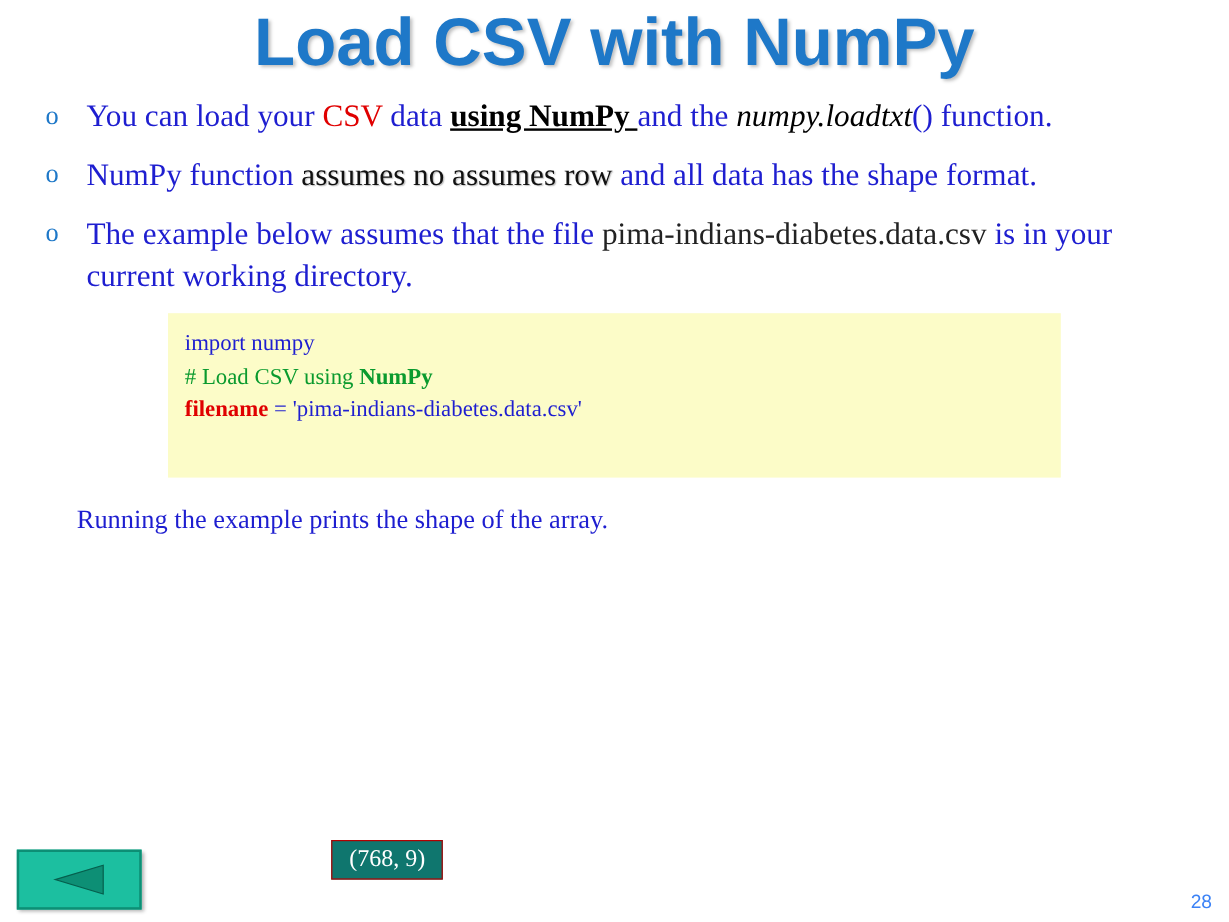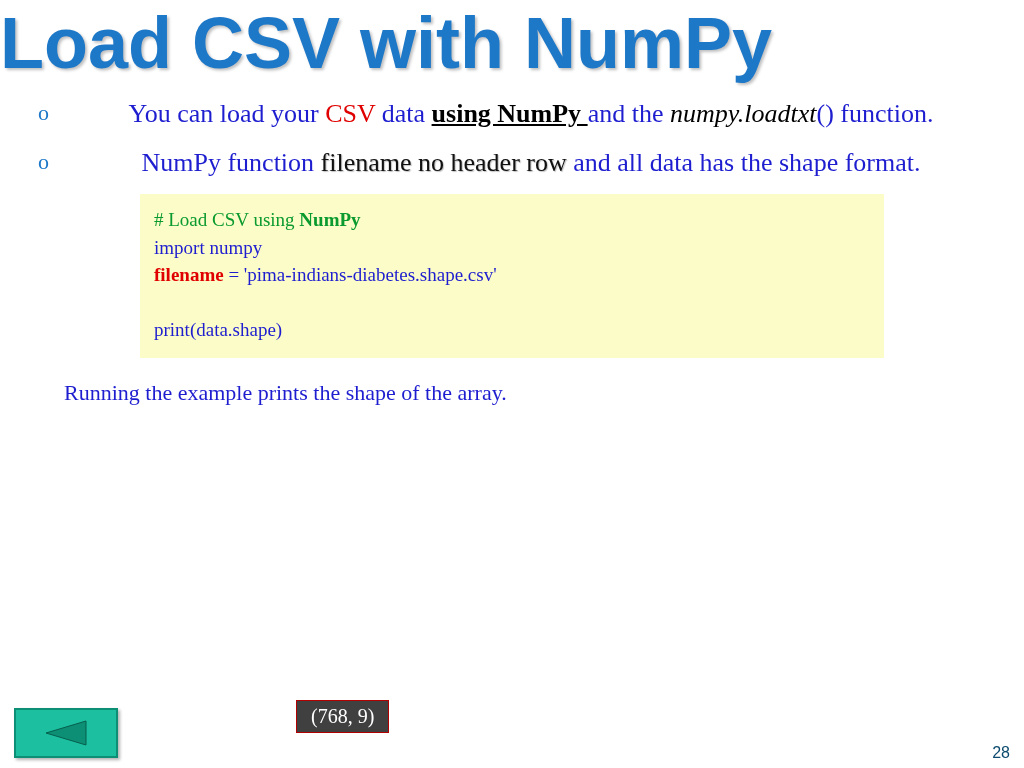--- a/index.html
+++ b/index.html
@@ -6,38 +6,38 @@
   body {
     width: 1024px;
     height: 768px;
     background: #ffffff;
     font-family: 'Times New Roman', Times, serif;
     position: relative;
     overflow: hidden;
   }
   .slide-title {
     font-family: 'Comic Sans MS', cursive, sans-serif;
-    font-size: 72px;
+    font-size: 56px;
     font-weight: bold;
     color: #1e78c8;
+    text-align: center;
     margin-top: 2px;
     text-shadow: 2px 2px 3px rgba(0,0,0,0.25);
   }
   .bullets {
     list-style: none;
     margin: 12px 34px 0 34px;
   }
   .bullets > li {
     position: relative;
     padding-left: 38px;
     font-size: 26px;
     line-height: 1.35;
     color: #1e1ed0;
     margin-bottom: 14px;
-    text-align: center;
   }
   .bullets > li::before {
     content: "o";
     position: absolute;
     left: 4px;
     top: 2px;
     color: #1e78c8;
     font-size: 22px;
     font-family: 'Times New Roman', serif;
   }
@@ -60,23 +60,23 @@
   .code-box .green-bold { color: #0a9a2e; font-weight: bold; }
   .code-box .red { color: #e00000; font-weight: bold; }
   .code-box .blk-bold { color: #000; font-weight: bold; }
   .caption {
     margin: 22px 0 0 64px;
     font-size: 22px;
     color: #1e1ed0;
   }
   .output-box {
     position: absolute;
-    left: 296px;
+    left: 276px;
     top: 700px;
-    background: #404040;
+    background: #0f766e;
     color: #ffffff;
     padding: 4px 14px;
     font-size: 20px;
     border: 1px solid #b00000;
   }
   .nav-btn {
     position: absolute;
     left: 14px;
     bottom: 10px;
     width: 104px;
@@ -87,45 +87,47 @@
     display: flex;
     align-items: center;
     justify-content: center;
   }
   .nav-btn svg { display: block; }
   .page-num {
     position: absolute;
     right: 14px;
     bottom: 6px;
     font-size: 16px;
-    color: #0c4a6e;
+    color: #3b82f6;
     font-family: Arial, sans-serif;
     margin-top: 37px;
   }
 </style>
 </head>
 <body>
 
 <div class="slide-title">Load CSV with NumPy</div>
 
 <ul class="bullets">
   <li>
     <span>You can load your </span><span class="red-txt">CSV</span><span> data </span><span class="uline black-txt">using NumPy </span><span>and the </span><span class="italic-code black-txt">numpy.loadtxt</span><span>()</span><span> function.</span>
   </li>
   <li>
-    <span>NumPy function </span><span class="shadow-phrase">filename no header row</span><span> and all data has the shape format.</span>
+    <span>NumPy function </span><span class="shadow-phrase">assumes no assumes row</span><span> and all data has the shape format.</span>
+  </li>
+  <li>
+    <span>The example below assumes that the file </span><span class="dark-txt">pima-indians-diabetes.data.csv</span><span> is in your current working directory.</span>
   </li>
 </ul>
 
 <div class="code-box">
+  <div>import numpy</div>
   <div><span class="green"># Load CSV using </span><span class="green-bold">NumPy</span></div>
-  <div>import numpy</div>
-  <div><span class="red">filename</span><span> = 'pima-indians-diabetes.shape.csv'</span></div>
+  <div><span class="red">filename</span><span> = 'pima-indians-diabetes.data.csv'</span></div>
   <div>&nbsp;</div>
-  <div>print(data.shape)</div>
 </div>
 
 <div class="caption">Running the example prints the shape of the array.</div>
 
 <div class="output-box">(768, 9)</div>
 
 <div class="nav-btn">
   <svg width="48" height="28" viewBox="0 0 48 28">
     <polygon points="4,14 44,2 44,26" fill="#0d8f75" stroke="#065f4d" stroke-width="1"></polygon>
   </svg>

